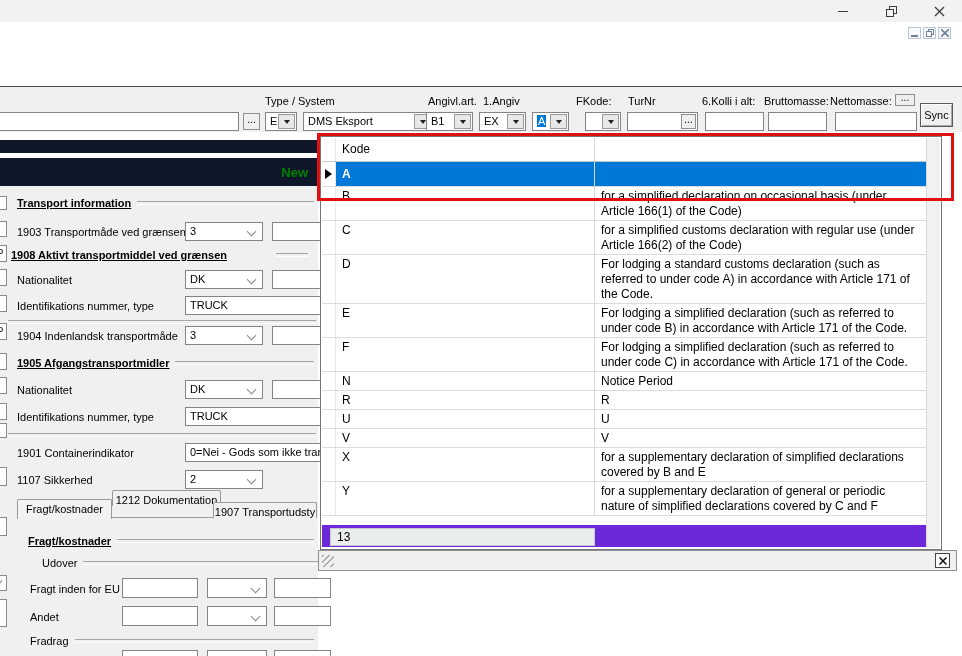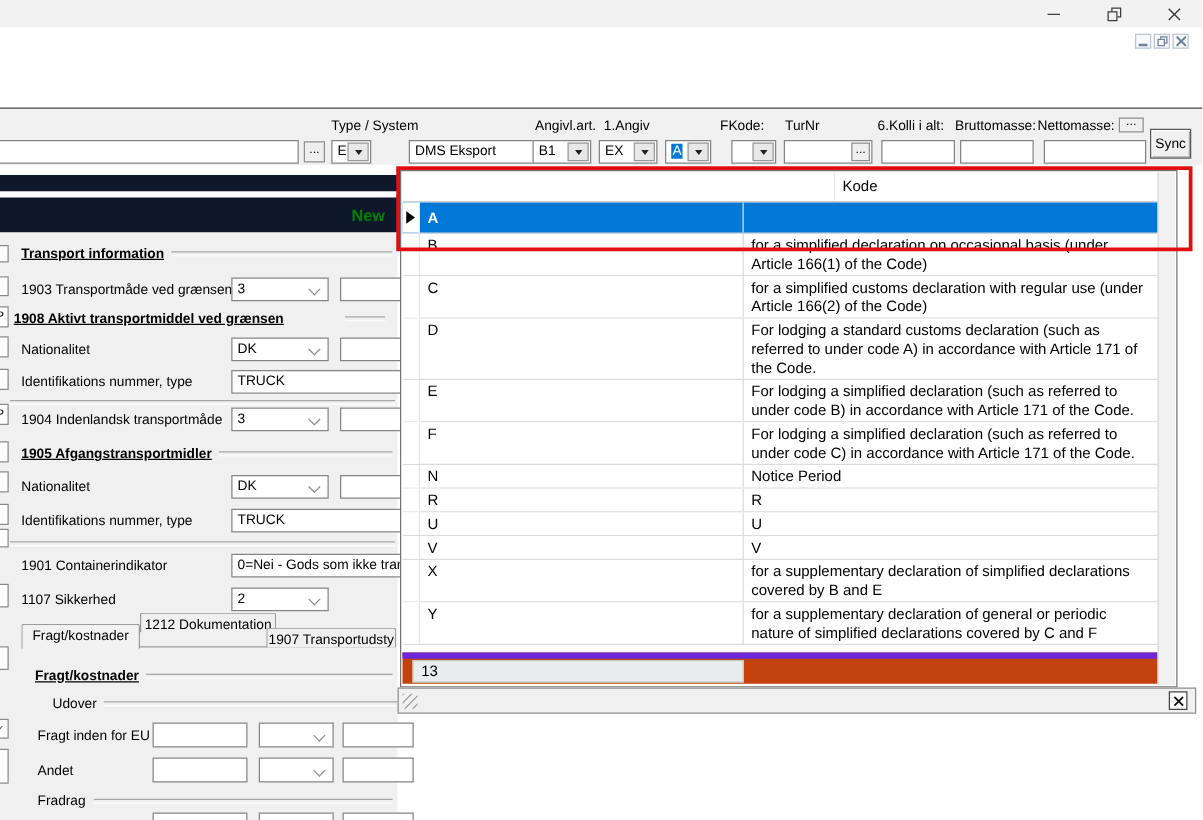--- a/index.html
+++ b/index.html
@@ -47,34 +47,34 @@
   .groove{position:absolute;height:2px;border-top:1px solid #a6a6a6;border-bottom:1px solid #fdfdfd;}
   .tab{position:absolute;background:#f0f0f0;border:1px solid #9a9a9a;border-bottom:none;
        border-radius:2px 2px 0 0;font-size:11px;text-align:center;padding-top:3px;box-sizing:border-box;
        white-space:nowrap;overflow:hidden;}
   .tabline{position:absolute;left:18px;top:517px;width:298px;height:1px;background:#9a9a9a;}
   .edge-box{position:absolute;left:-7px;width:14px;background:#fff;border:1px solid #8a8a8a;box-sizing:border-box;
             font-size:10px;display:flex;align-items:center;justify-content:center;color:#222;}
   
   .popup{position:absolute;left:320px;top:136px;width:620px;height:412px;background:#fff;border:1px solid #767676;z-index:5;}
   .grid-inner{position:absolute;left:1px;top:1px;bottom:1px;right:14px;overflow:hidden;}
-  .grid-header{display:flex;height:23px;border-bottom:1px solid #c4c4c4;background:#fff;font-size:12px;justify-content:flex-end;}
+  .grid-header{display:flex;height:23px;border-bottom:1px solid #c4c4c4;background:#fff;font-size:12px;}
   .gh-sel{width:13px;border-right:1px solid #e8e8e8;flex:none;}
   .gh-code{width:259px;flex:none;border-right:1px solid #d9d9d9;padding:4px 0 0 6px;box-sizing:border-box;}
   .gh-text{flex:1;padding:4px 0 0 6px;}
   .grid-row{display:flex;border-bottom:1px solid #dcdcdc;background:#fff;}
   .cell-sel{width:13px;flex:none;border-right:1px solid #e8e8e8;position:relative;background:#fff;}
   .cell-code{width:259px;flex:none;border-right:1px solid #d9d9d9;padding:2px 0 1px 6px;box-sizing:border-box;font-size:12px;line-height:15px;}
   .cell-text{flex:1;padding:2px 6px 1px 6px;font-size:12px;line-height:15px;}
   .row-selected .cell-code{color:#fff;font-weight:bold;padding-top:5px;padding-bottom:4px;}
   .row-selected .cell-text{color:#fff;padding-top:5px;padding-bottom:4px;}
   .row-arrow{position:absolute;left:3px;top:50%;margin-top:-5px;width:0;height:0;
              border-left:7px solid #000;border-top:5px solid transparent;border-bottom:5px solid transparent;}
   .vscroll{position:absolute;right:1px;top:1px;bottom:1px;width:13px;background:#f1f1f1;border-left:1px solid #dadada;}
-  .grid-footer{position:absolute;left:1px;right:14px;bottom:2px;height:20px;background:#c2410c;border-top:5px solid #6d28d9;}
+  .grid-footer{position:absolute;left:1px;right:14px;bottom:2px;height:20px;background:#6d28d9;border-top:2px solid #6d28d9;}
   .count-cell{position:absolute;left:8px;top:1px;width:265px;height:18px;background:#e9eded;border:1px solid #c6cbcb;
               box-sizing:border-box;font-size:12px;padding:1px 0 0 6px;}
   .popup-bar{position:absolute;left:318px;top:550px;width:639px;height:21px;background:#f0f0f0;
              border:1px solid #8f8f8f;box-sizing:border-box;z-index:5;}
   .grip{position:absolute;left:3px;top:4px;width:12px;height:12px;
         background:repeating-linear-gradient(135deg,#a8a8a8 0 1.5px,transparent 1.5px 4.5px);}
   .popup-close{position:absolute;right:6px;top:2px;width:15px;height:15px;background:#fbfbfb;border:1px solid #444;
                box-sizing:border-box;display:flex;align-items:center;justify-content:center;}
   .annotation{position:absolute;left:317px;top:133px;width:637px;height:68px;border:3px solid #e01010;
               box-sizing:border-box;z-index:9;pointer-events:none;}
@@ -134,21 +134,21 @@
 <div class="mini-btn" style="left:243px;top:113px;width:17px;height:17px;">
   <span>...</span>
 </div>
 
 <div class="combo" style="left:265px;top:112px;width:32px;height:19px;">
   <span class="txt">E</span>
   <div class="arrow-btn">
       <div class="tri-down"></div>
     </div>
 </div>
-<div class="combo" style="left:303px;top:112px;width:130px;height:19px;margin-left:24px;">
+<div class="combo" style="left:303px;top:112px;width:130px;height:19px;">
   <span class="txt">DMS Eksport</span>
   <div class="arrow-btn">
       <div class="tri-down"></div>
     </div>
 </div>
 <div class="combo" style="left:426px;top:112px;width:47px;height:19px;">
   <span class="txt">B1</span>
   <div class="arrow-btn">
       <div class="tri-down"></div>
     </div>

